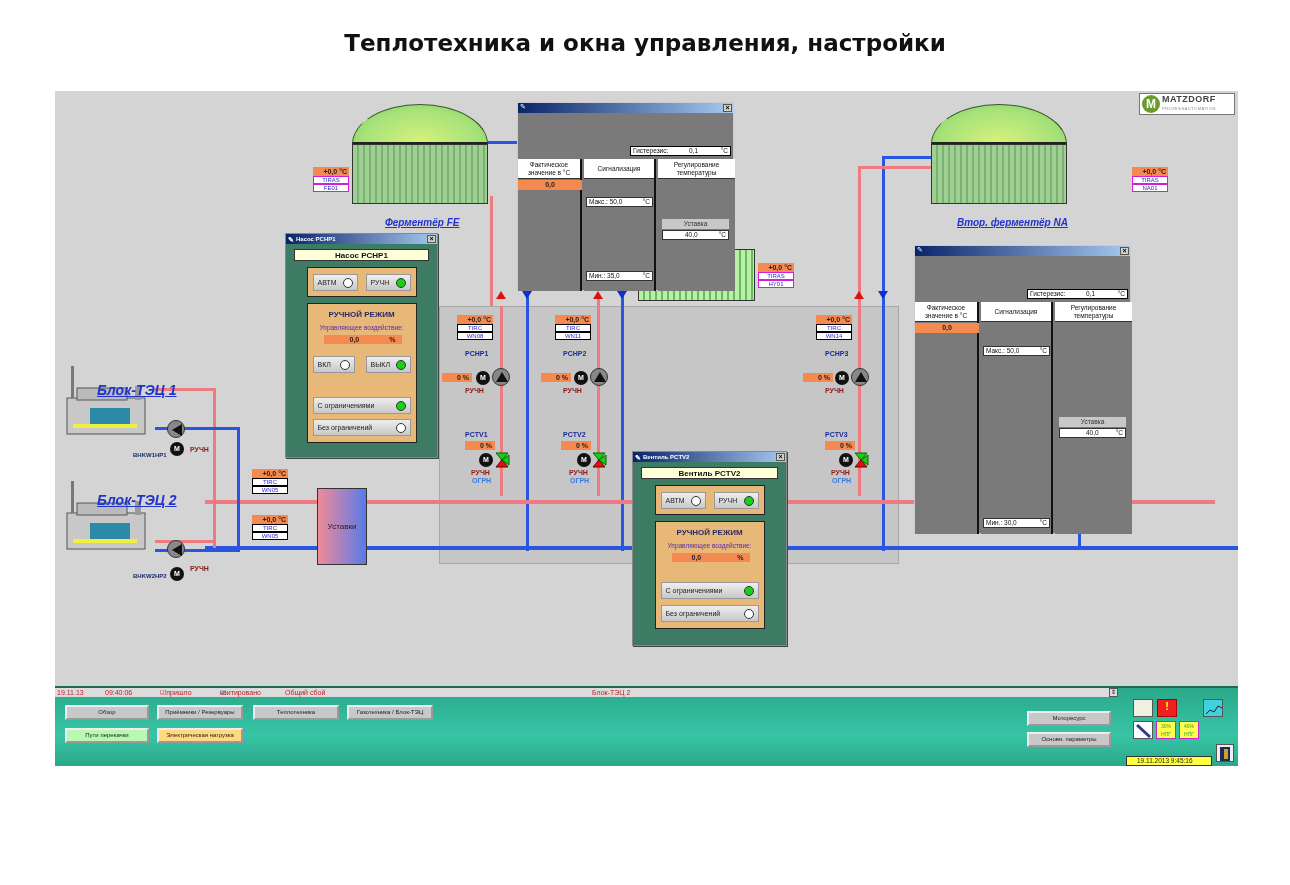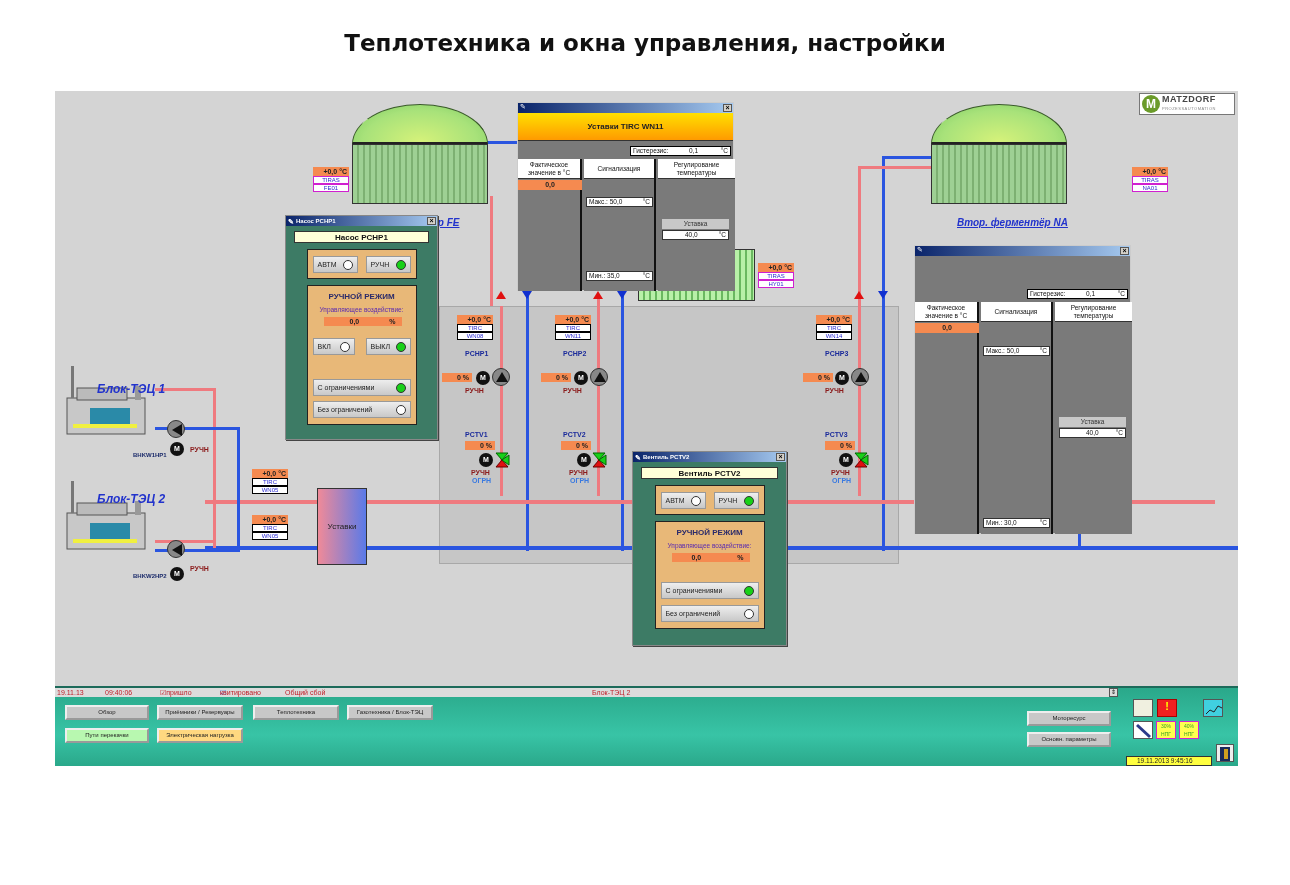--- a/index.html
+++ b/index.html
@@ -28,21 +28,21 @@
 .ogrn{position:absolute;font-size:7px;font-weight:bold;color:#3a7ae0}
 .pct{position:absolute;width:30px;height:9px;background:#f58a50;font-size:7px;color:#222;font-weight:bold;line-height:9px;text-align:right;padding-right:3px}
 .motor{position:absolute;width:14px;height:14px;border-radius:50%;background:#111;color:#fff;font-size:7px;font-weight:bold;text-align:center;line-height:14px}
 .pump{position:absolute;width:18px;height:18px;border-radius:50%;background:#888;border:1px solid #333}
 .pump .tri{position:absolute;left:3px;top:3px;width:0;height:0;border-left:6px solid transparent;border-right:6px solid transparent;border-bottom:10px solid #111}
 .pump.left .tri{left:4px;top:3px;border-top:6px solid transparent;border-bottom:6px solid transparent;border-right:10px solid #111;border-left:0}
 .valve{position:absolute;width:16px;height:16px}
 .arrow-up{position:absolute;width:0;height:0;border-left:5px solid transparent;border-right:5px solid transparent;border-bottom:8px solid #e01010}
 .arrow-down{position:absolute;width:0;height:0;border-left:5px solid transparent;border-right:5px solid transparent;border-top:8px solid #1030d0}
 .chp{position:absolute;width:85px;height:70px}
-.chp-label{position:absolute;font-size:12px;font-style:italic;font-weight:bold;color:#2233cc;}
+.chp-label{position:absolute;font-size:14px;font-style:italic;font-weight:bold;color:#2233cc;text-decoration:underline}
 .bhkw-label{position:absolute;font-size:6px;font-weight:bold;color:#1a2a6a}
 .grebenka{position:absolute;left:262px;top:397px;width:50px;height:77px;background:linear-gradient(90deg,#f08a98,#5a7ae8);border:1px solid #333;font-size:8px;color:#222;display:flex;align-items:center;justify-content:center}
 
 .win{position:absolute;background:#3d7b65;border:1px solid #888;box-shadow:1px 1px 0 #444}
 .win .titlebar{height:10px;background:linear-gradient(90deg,#0a246a,#a6caf0);color:#fff;font-size:6px;font-weight:bold;line-height:10px;padding-left:10px;position:relative}
 .win .titlebar .ic{position:absolute;left:2px;top:1px;font-size:7px;color:#fff}
 .win .close{position:absolute;right:1px;top:1px;width:9px;height:8px;background:#d4d0c8;border:1px solid #555;color:#000;font-size:7px;line-height:6px;text-align:center;font-weight:bold}
 .win .head{margin:5px 8px 0;height:12px;background:#ffffd8;border:1px solid #333;font-size:8px;font-weight:bold;text-align:center;line-height:11px;color:#111}
 .win .box{background:#e8b878;border:1px solid #222;margin:6px auto 0;position:relative}
 .btn{position:absolute;height:17px;background:linear-gradient(#eee,#c8c8c8);border:1px solid #999;font-size:7px;color:#222;line-height:15px;padding-left:4px}
@@ -256,21 +256,21 @@
   <div class="pct" style="left:770px;top:350px">0 %</div>
   <div class="motor" style="left:784px;top:362px">M</div>
   <svg class="valve" style="left:798px;top:361px" viewBox="0 0 16 16">
       <polygon points="2,1 14,1 8,8" fill="#18d018" stroke="#060"></polygon>
       <polygon points="2,15 14,15 8,8" fill="#e01010" stroke="#600"></polygon>
       <polygon points="15,3 15,13 8,8" fill="#18d018" stroke="#060"></polygon>
     </svg>
   <div class="ruchn" style="left:776px;top:378px">РУЧН</div>
   <div class="ogrn" style="left:777px;top:386px">ОГРН</div>
 
-  <div class="win" style="left:230px;top:124px;width:153px;height:225px">
+  <div class="win" style="left:230px;top:142px;width:153px;height:225px">
     <div class="titlebar"><span class="ic">✎</span><span>Насос PCHP1</span><div class="close">×</div></div>
     <div class="head">Насос PCHP1</div>
     <div class="box" style="width:110px;height:30px">
       <div class="btn" style="left:5px;top:6px;width:45px"><span>АВТМ</span><span class="led"></span></div>
       <div class="btn" style="left:58px;top:6px;width:45px"><span>РУЧН</span><span class="led on"></span></div>
     </div>
     <div class="box" style="width:110px;height:140px">
       <div class="mode" style="top:6px">РУЧНОЙ РЕЖИМ</div>
       <div class="ctrl" style="top:20px">Управляющее воздействие:</div>
       <div class="ctrlval" style="left:16px;top:31px;width:78px">
@@ -301,21 +301,20 @@
       <div class="btn" style="left:5px;top:60px;width:98px"><span>С ограничениями</span><span class="led on"></span></div>
       <div class="btn" style="left:5px;top:83px;width:98px"><span>Без ограничений</span><span class="led"></span></div>
     </div>
   </div>
 
   <div class="swin" style="left:462px;top:11px;width:217px;height:189px">
     <div class="titlebar">
         <span class="ic">✎</span>
         <div class="close">×</div>
       </div>
-    <div class="hdr">Уставки TIRC WN11</div>
     <div class="hyst" style="left:112px;top:43px;width:101px">
         <span style="position:absolute;left:2px">Гистерезис:</span>
         <span style="position:absolute;left:58px">0,1</span>
         <span style="position:absolute;right:2px">°C</span>
       </div>
     <div class="col" style="left:0;top:56px;width:64px;height:132px">
         <div class="colhead">Фактическое значение в °C</div>
       </div>
     <div class="col" style="left:66px;top:56px;width:72px;height:132px">
         <div class="colhead">Сигнализация</div>

